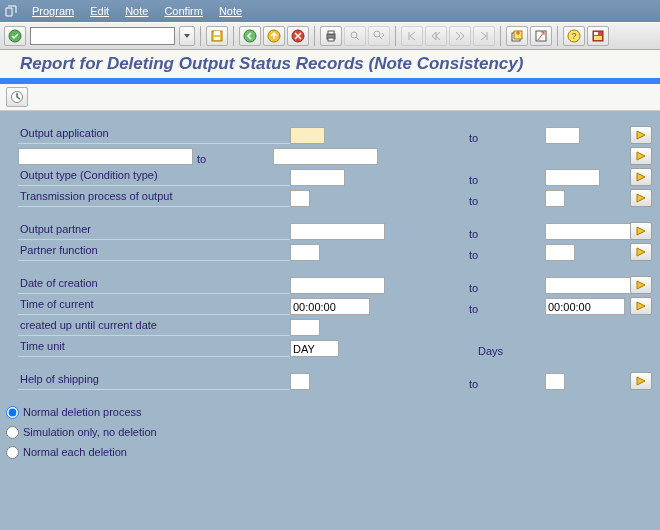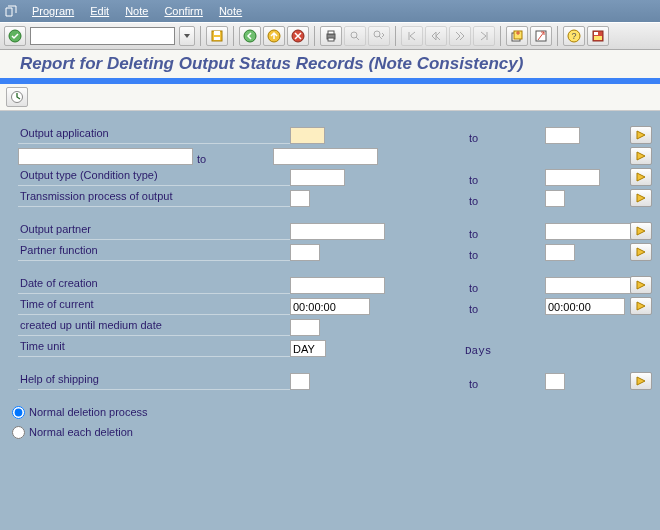--- a/index.html
+++ b/index.html
@@ -98,34 +98,34 @@
   }
   .input-from {
     height:17px;
     border:1px solid #a8a8a8;
     background:#fff;
     font-size:11px;
     padding:0 2px;
   }
   .input-from.required { background:#fdeec1;}
   .to-label { width:80px; color:#2a1a6a; padding-left:4px;}
-  .days-label { width:80px; color:#2a1a6a; padding-left:4px;font-family:Liberation Mono, monospace;}
+  .days-label { width:80px; color:#2a1a6a; padding-left:4px;}
   .moreless {
     position:absolute;
     right:8px;
     width:22px; height:18px;
     border:1px solid #a0a0a0;
     background:linear-gradient(#fefefe,#e0e0e0);
     border-radius:2px;
     display:flex; align-items:center; justify-content:center;
     cursor:pointer;
   }
   .spacer-row { height:12px;}
   .radio-row {
-    display:flex; align-items:center; height:20px; padding:0 12px; color:#2a1a6a;
+    display:flex; align-items:center; height:20px; padding:0 6px; color:#2a1a6a;
   }
   .radio-row input { margin:0 4px 0 0;}
   svg { display:block; }
 </style>
 </head>
 <body>
 
 <div class="menubar">
   <span class="corner-icon">
     <svg width="12" height="12" viewBox="0 0 12 12">
@@ -369,27 +369,27 @@
     <div class="to-label">to</div>
     <input class="input-from" style="width: 80px;" value="00:00:00">
     <div class="moreless">
       <svg width="14" height="12" viewBox="0 0 14 12">
           <path d="M3 2 L11 6 L3 10 Z" fill="#f2c23a" stroke="#aa7d00"></path>
         </svg>
     </div>
   </div>
 
   <div class="row">
-    <div class="label-col">created up until medium date</div>
+    <div class="label-col">created up until current date</div>
     <input class="input-from" style="width: 30px;">
   </div>
 
   <div class="row">
     <div class="label-col">Time unit</div>
-    <input class="input-from" style="width: 36px;" value="DAY">
+    <input class="input-from" style="width: 49px;" value="DAY">
     <div style="width:135px"></div>
     <div class="days-label">Days</div>
   </div>
 
   <div class="spacer-row"></div>
 
   <div class="row">
     <div class="label-col">Help of shipping</div>
     <input class="input-from" style="width: 20px;">
     <div style="width:155px"></div>
@@ -403,16 +403,20 @@
   </div>
 
   <div class="spacer-row"></div>
 
   <div class="radio-row">
     <input type="radio" name="delmode" checked="" style="">
     <span>Normal deletion process</span>
   </div>
   <div class="radio-row">
     <input type="radio" name="delmode" style="">
+    <span>Simulation only, no deletion</span>
+  </div>
+  <div class="radio-row">
+    <input type="radio" name="delmode" style="">
     <span>Normal each deletion</span>
   </div>
 
 </div>
 
 </body></html>

